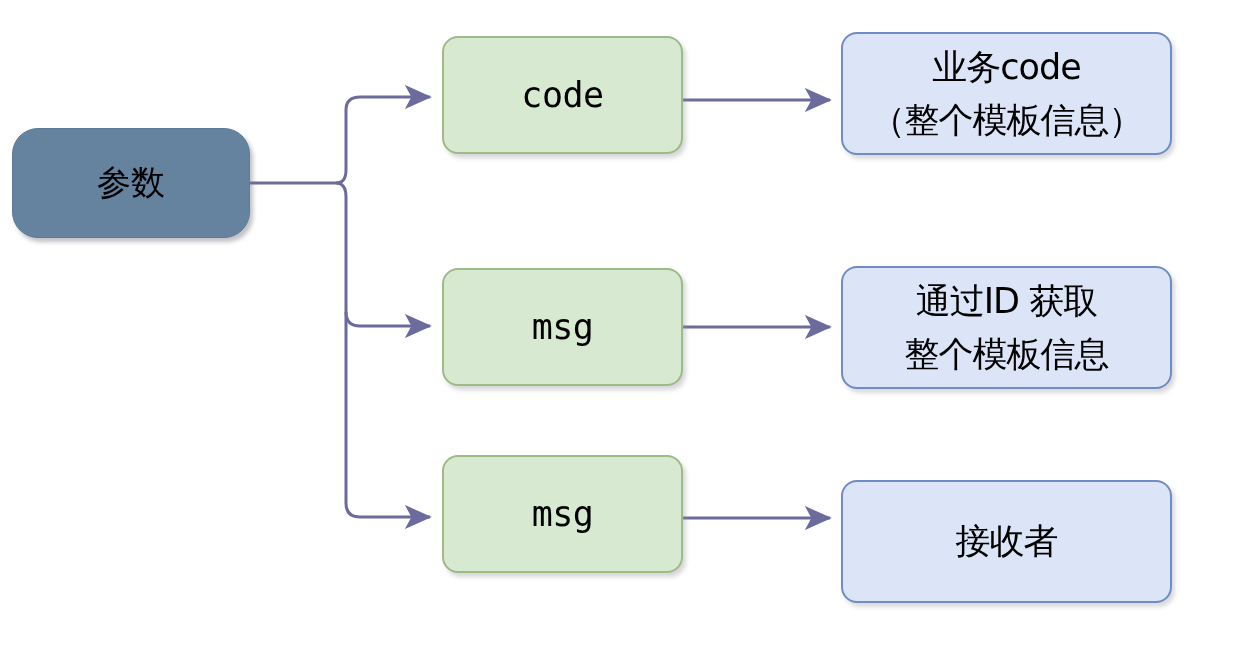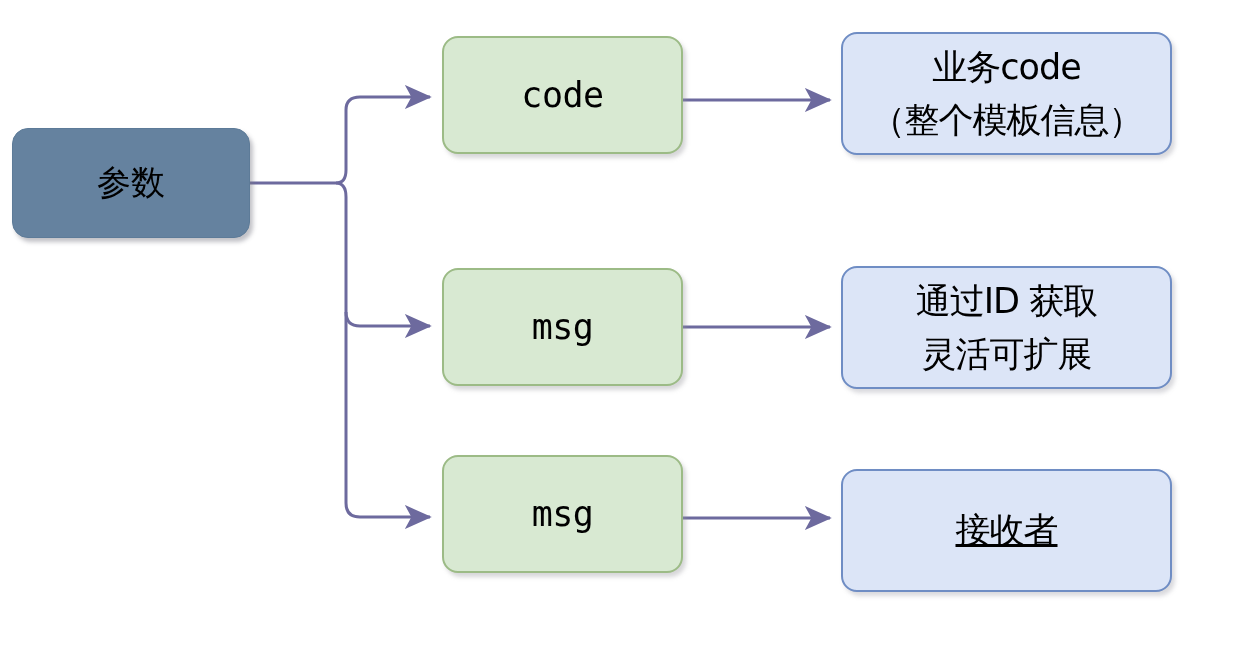--- a/index.html
+++ b/index.html
@@ -36,21 +36,21 @@
     z-index: 3;
   }
   .node .label {
     display: block;
     white-space: nowrap;
   }
   
   .node-root {
     background: #65829f;
     border: 1px solid #5d7b98;
-    border-radius: 16px;
+    border-radius: 26px;
     box-shadow: 3px 4px 4px rgba(120,120,130,0.45);
     font-size: 34px;
     font-family: "DejaVu Sans", sans-serif;
   }
   
   .node-green {
     background: #d8e9d2;
     border: 2px solid #9cbb86;
     border-radius: 16px;
     box-shadow: 3px 4px 4px rgba(150,150,155,0.38);
@@ -108,24 +108,24 @@
     <span class="label">业务code</span>
     <span class="label">（整个模板信息）</span>
   </div>
 
   <div class="node node-green ov" style="left:442px; top:268px; width:241px; height:118px; flex-direction:column;">
     <span class="label">msg</span>
   </div>
 
   <div class="node node-blue" style="left:841px; top:266px; width:331px; height:123px; flex-direction:column;">
     <span class="label">通过ID 获取</span>
-    <span class="label">灵活可扩展</span>
+    <span class="label">整个模板信息</span>
   </div>
 
   <div class="node node-green ov" style="left:442px; top:455px; width:241px; height:118px; flex-direction:column;">
     <span class="label">msg</span>
   </div>
 
-  <div class="node node-blue" style="left:841px; top:469px; width:331px; height:123px; flex-direction:column;text-decoration:underline;">
+  <div class="node node-blue" style="left:841px; top:480px; width:331px; height:123px; flex-direction:column;">
     <span class="label">接收者</span>
   </div>
 
 </div>
 
 </body></html>

